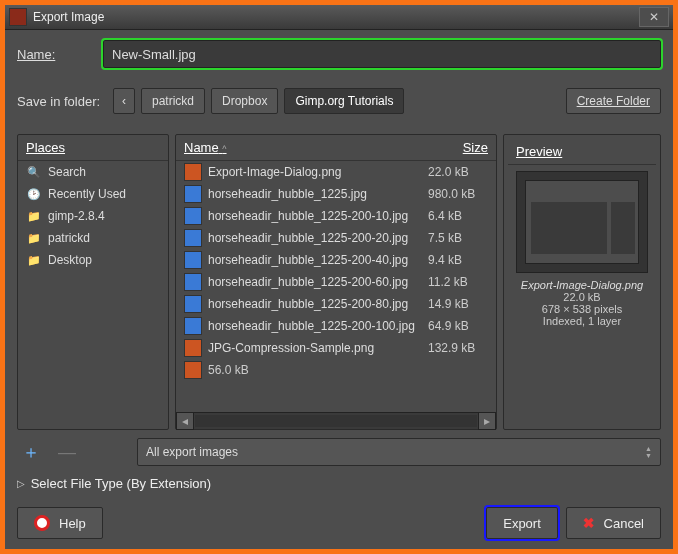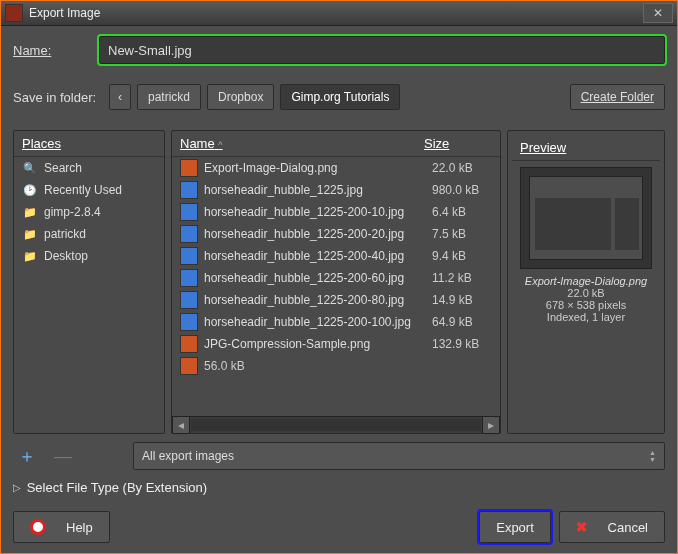--- a/index.html
+++ b/index.html
@@ -1,35 +1,35 @@
 <!DOCTYPE html>
 <html><head>
 <meta charset="utf-8">
 <style>
   html,body{margin:0;padding:0;font-family:"Segoe UI",Tahoma,sans-serif;font-size:12px;background:#2a2a2a;color:#ddd}
-  .window{width:678px;height:554px;border:1px solid #f97316;background:#3f3f3f;box-sizing:border-box;display:flex;flex-direction:column}
+  .window{width:678px;height:554px;border:5px solid #f97316;background:#3f3f3f;box-sizing:border-box;display:flex;flex-direction:column}
   .titlebar{height:24px;background:linear-gradient(#5a5a5a,#3a3a3a);display:flex;align-items:center;padding:0 4px;border-bottom:1px solid #222}
   .titlebar .icon{width:16px;height:16px;background:#8a2a1a;margin-right:6px;border:1px solid #333}
   .titlebar .title{flex:1;color:#eee;font-size:12px}
   .titlebar .winbtn{width:28px;height:18px;background:#4d4d4d;border:1px solid #666;display:flex;align-items:center;justify-content:center;color:#ccc;font-size:12px;margin-left:2px}
   .body{flex:1;background:#4d4d4d;padding:10px 12px;display:flex;flex-direction:column;gap:8px;overflow:hidden}
   .row{display:flex;align-items:center;gap:6px}
   .lbl{color:#ddd;text-decoration:underline;font-size:13px}
   .name-input{flex:1;height:26px;background:#3a3a3a;border:1px solid #222;border-radius:2px;color:#ddd;padding:0 8px;font-size:13px;outline:2px solid #2cd42c;outline-offset:0}
   .crumb-btn,.btn{height:24px;padding:0 10px;background:#555;border:1px solid #2a2a2a;border-radius:2px;color:#ddd;display:inline-flex;align-items:center;gap:4px;font-size:12px}
   .crumb-btn.active{background:#3a3a3a;font-weight:normal;color:#fff}
   .mid{flex:1;display:flex;gap:6px;min-height:0;margin-top:12px}
   .panel{background:#4a4a4a;border:1px solid #2a2a2a;border-radius:2px;display:flex;flex-direction:column;min-height:0}
   .places{width:150px}
   .files{flex:1;min-width:0}
   .preview{width:148px;padding:4px;align-items:center}
   .phead{padding:5px 8px;border-bottom:1px solid #333;color:#fff;text-decoration:underline;font-size:13px;display:flex;align-items:center;gap:4px}
   .phead.cols{display:flex;gap:0}
   .col-name{flex:1;padding-right:6px}
-  .col-size{width:68px;text-align:left}
+  .col-size{width:68px;text-align:right}
   .list{flex:1;overflow:hidden}
   .place,.frow{display:flex;align-items:center;gap:6px;padding:3px 8px;font-size:12px;color:#ddd}
   .frow{padding:2px 8px}
   .frow .fname{flex:1;white-space:nowrap;overflow:hidden;text-overflow:ellipsis}
   .frow .fsize{width:60px;text-align:left;color:#ccc}
   .fic{width:16px;height:16px;display:flex;align-items:center;justify-content:center;font-size:11px}
   .fic.folder{color:#ccc}
   .fic.png{background:#cc5522;border:1px solid #333}
   .fic.html{background:#fff;border:1px solid #333;color:#d22}
   .fic.jpg{background:#3a7ad6;border:1px solid #333}
@@ -43,21 +43,21 @@
   .ptxt{text-align:center;font-size:11px;font-style:italic;color:#ddd;margin-top:2px}
   .ptxt2{text-align:center;font-size:11px;color:#ccc}
   .tools{display:flex;align-items:center;gap:8px}
   .plus{width:28px;height:22px;color:#6eb8ff;font-size:18px;display:flex;align-items:center;justify-content:center}
   .minus{width:28px;height:22px;color:#777;font-size:18px;display:flex;align-items:center;justify-content:center}
   .combo{flex:1;height:26px;background:#555;border:1px solid #2a2a2a;border-radius:2px;display:flex;align-items:center;padding:0 8px;justify-content:space-between;color:#ddd}
   .expander{display:flex;align-items:center;gap:6px;color:#eee;font-size:13px;padding:2px 0}
   .expander .tri{font-size:10px;color:#ccc}
   .footer{display:flex;gap:8px;padding-top:6px}
   .footer .spacer{flex:1}
-  .fbtn{height:30px;padding:0 16px;background:#555;border:1px solid #2a2a2a;border-radius:2px;display:flex;align-items:center;gap:20px;color:#eee;font-size:13px}
+  .fbtn{height:30px;padding:0 16px;background:#555;border:1px solid #2a2a2a;border-radius:2px;display:flex;align-items:center;gap:9px;color:#eee;font-size:13px}
   .fbtn.export{outline:2px solid #1818ff;outline-offset:0;}
   .lifebuoy{width:16px;height:16px;border:3px solid #d22;border-radius:50%;background:#fff;box-sizing:border-box}
   .x{color:#e33;font-weight:bold;font-size:14px}
   .updown{display:flex;flex-direction:column;font-size:7px;line-height:7px;color:#aaa}
   .sortarrow{font-size:9px;color:#aaa}
 </style>
 </head>
 <body>
 
 <div class="window">

